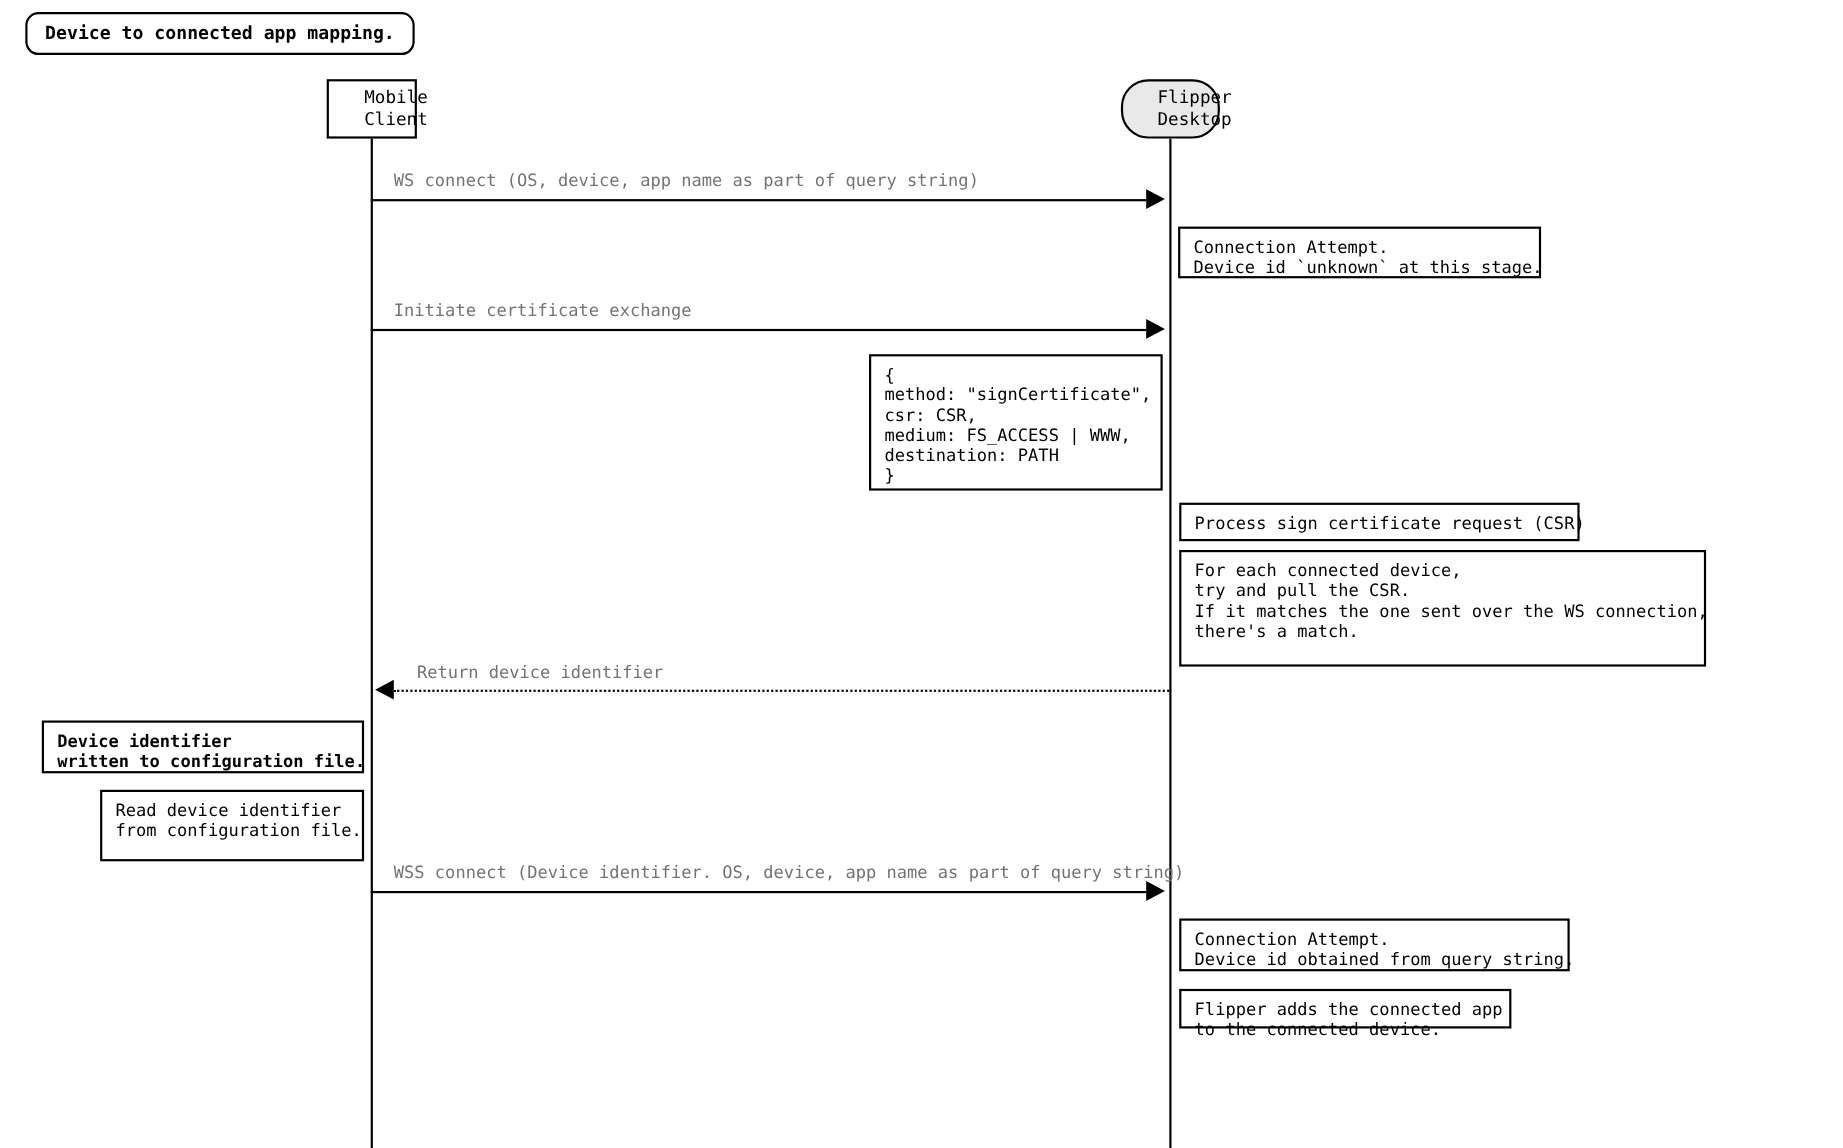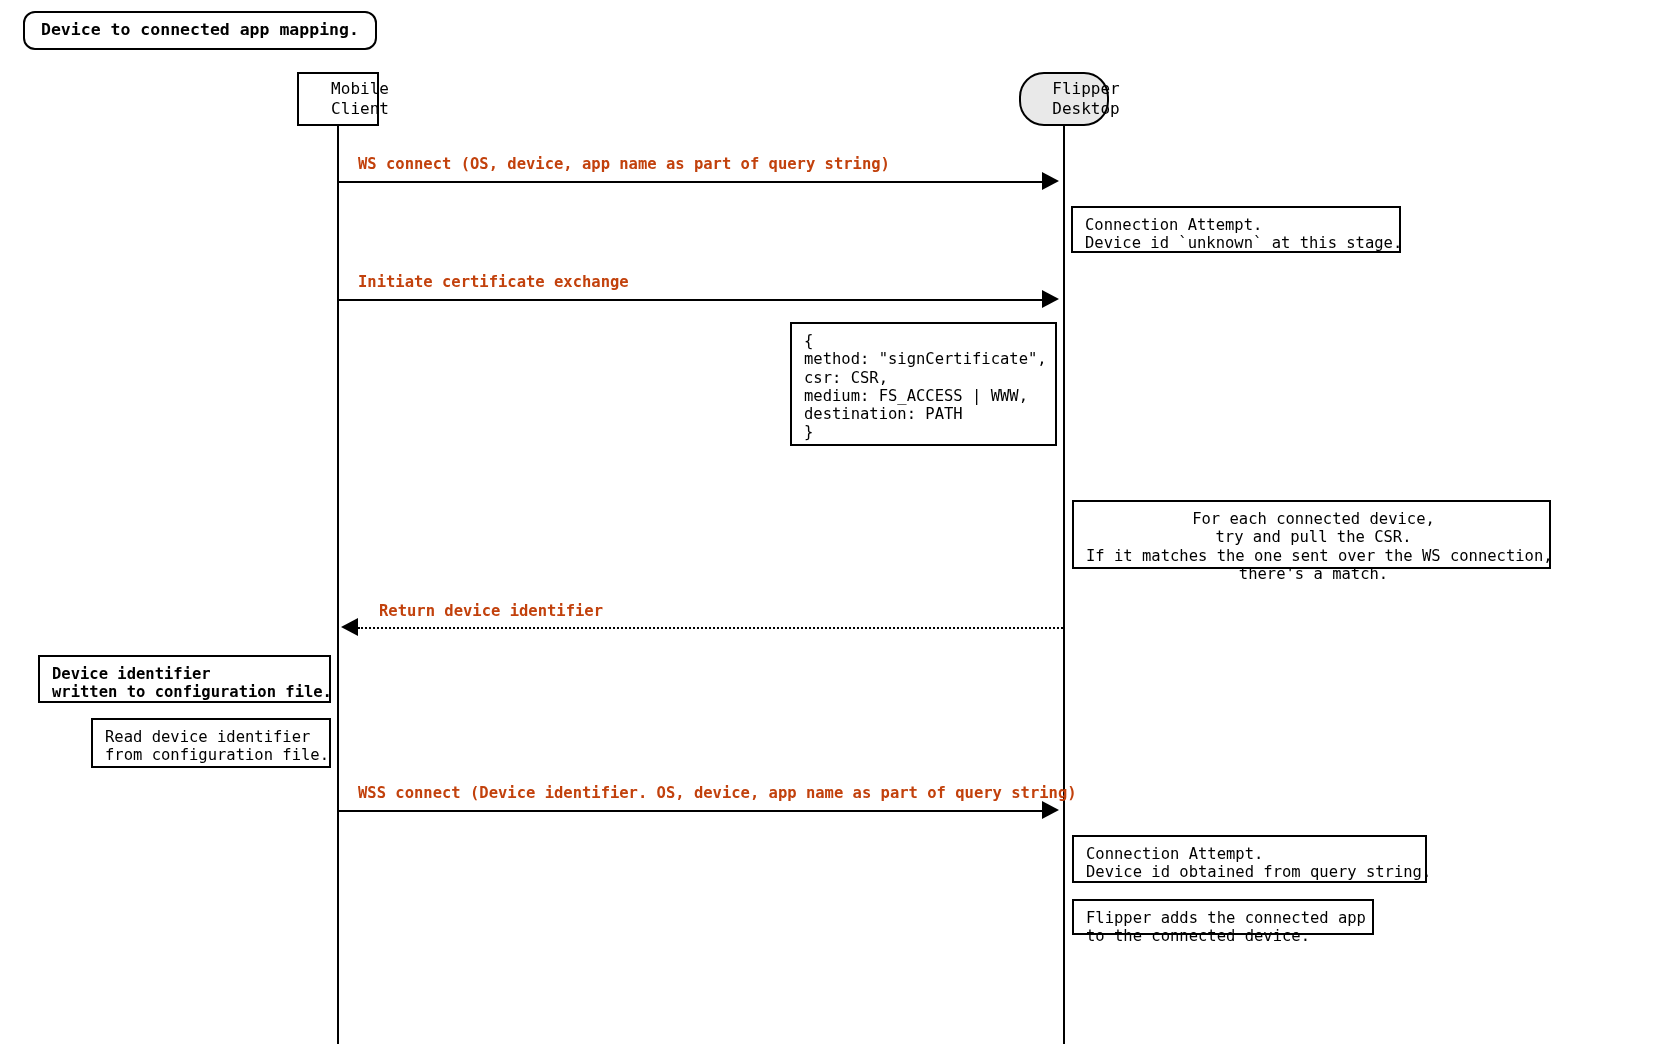--- a/index.html
+++ b/index.html
@@ -88,23 +88,22 @@
   }
   .arrow-head.left {
     border-top: 9px solid transparent;
     border-bottom: 9px solid transparent;
     border-right: 17px solid #000000;
   }
   .msg-label {
     position: absolute;
     font-size: 15.5px;
     line-height: 1.2;
-    color: #c2410c;
+    color: #737373;
     white-space: pre;
-    font-weight: bold;
   }
 
   
   .note {
     position: absolute;
     border: 2.5px solid #000000;
     background: #ffffff;
     box-sizing: border-box;
     padding: 8px 8px 9px 12px;
     font-size: 15.5px;
@@ -140,34 +139,35 @@
   <div class="msg-line" style="left:322px; top:299px; width:705px;"></div>
   <div class="arrow-head right" style="left:1027px; top:290px;"></div>
 
   <div class="note" style="left:775px; top:322px; width:267px; height:124px;">{
 method: "signCertificate",
 csr: CSR,
 medium: FS_ACCESS | WWW,
 destination: PATH
 }</div>
 
+  <div class="note" style="left:1057px; top:457px; width:364px; height:35px;">Process sign certificate request (CSR)</div>
 
-  <div class="note" style="left:1057px; top:500px; width:479px; height:69px;text-align:center;">For each connected device,
+  <div class="note" style="left:1057px; top:500px; width:479px; height:106px;">For each connected device,
 try and pull the CSR.
 If it matches the one sent over the WS connection,
 there's a match.</div>
 
   <div class="msg-label" style="left:343px; top:602px;margin-left:21px;">Return device identifier</div>
   <div class="msg-line dotted" style="left:343px; top:627px; width:705px;"></div>
   <div class="arrow-head left" style="left:326px; top:618px;"></div>
 
   <div class="note" style="left:23px; top:655px; width:293px; height:48px;font-weight:bold;">Device identifier
 written to configuration file.</div>
 
-  <div class="note" style="left:76px; top:718px; width:240px; height:50px;">Read device identifier
+  <div class="note" style="left:76px; top:718px; width:240px; height:65px;">Read device identifier
 from configuration file.</div>
 
   <div class="msg-label" style="left:343px; top:784px;">WSS connect (Device identifier. OS, device, app name as part of query string)</div>
   <div class="msg-line" style="left:322px; top:810px; width:705px;"></div>
   <div class="arrow-head right" style="left:1027px; top:801px;"></div>
 
   <div class="note" style="left:1057px; top:835px; width:355px; height:48px;">Connection Attempt.
 Device id obtained from query string.</div>
 
   <div class="note" style="left:1057px; top:899px; width:302px; height:36px;">Flipper adds the connected app

